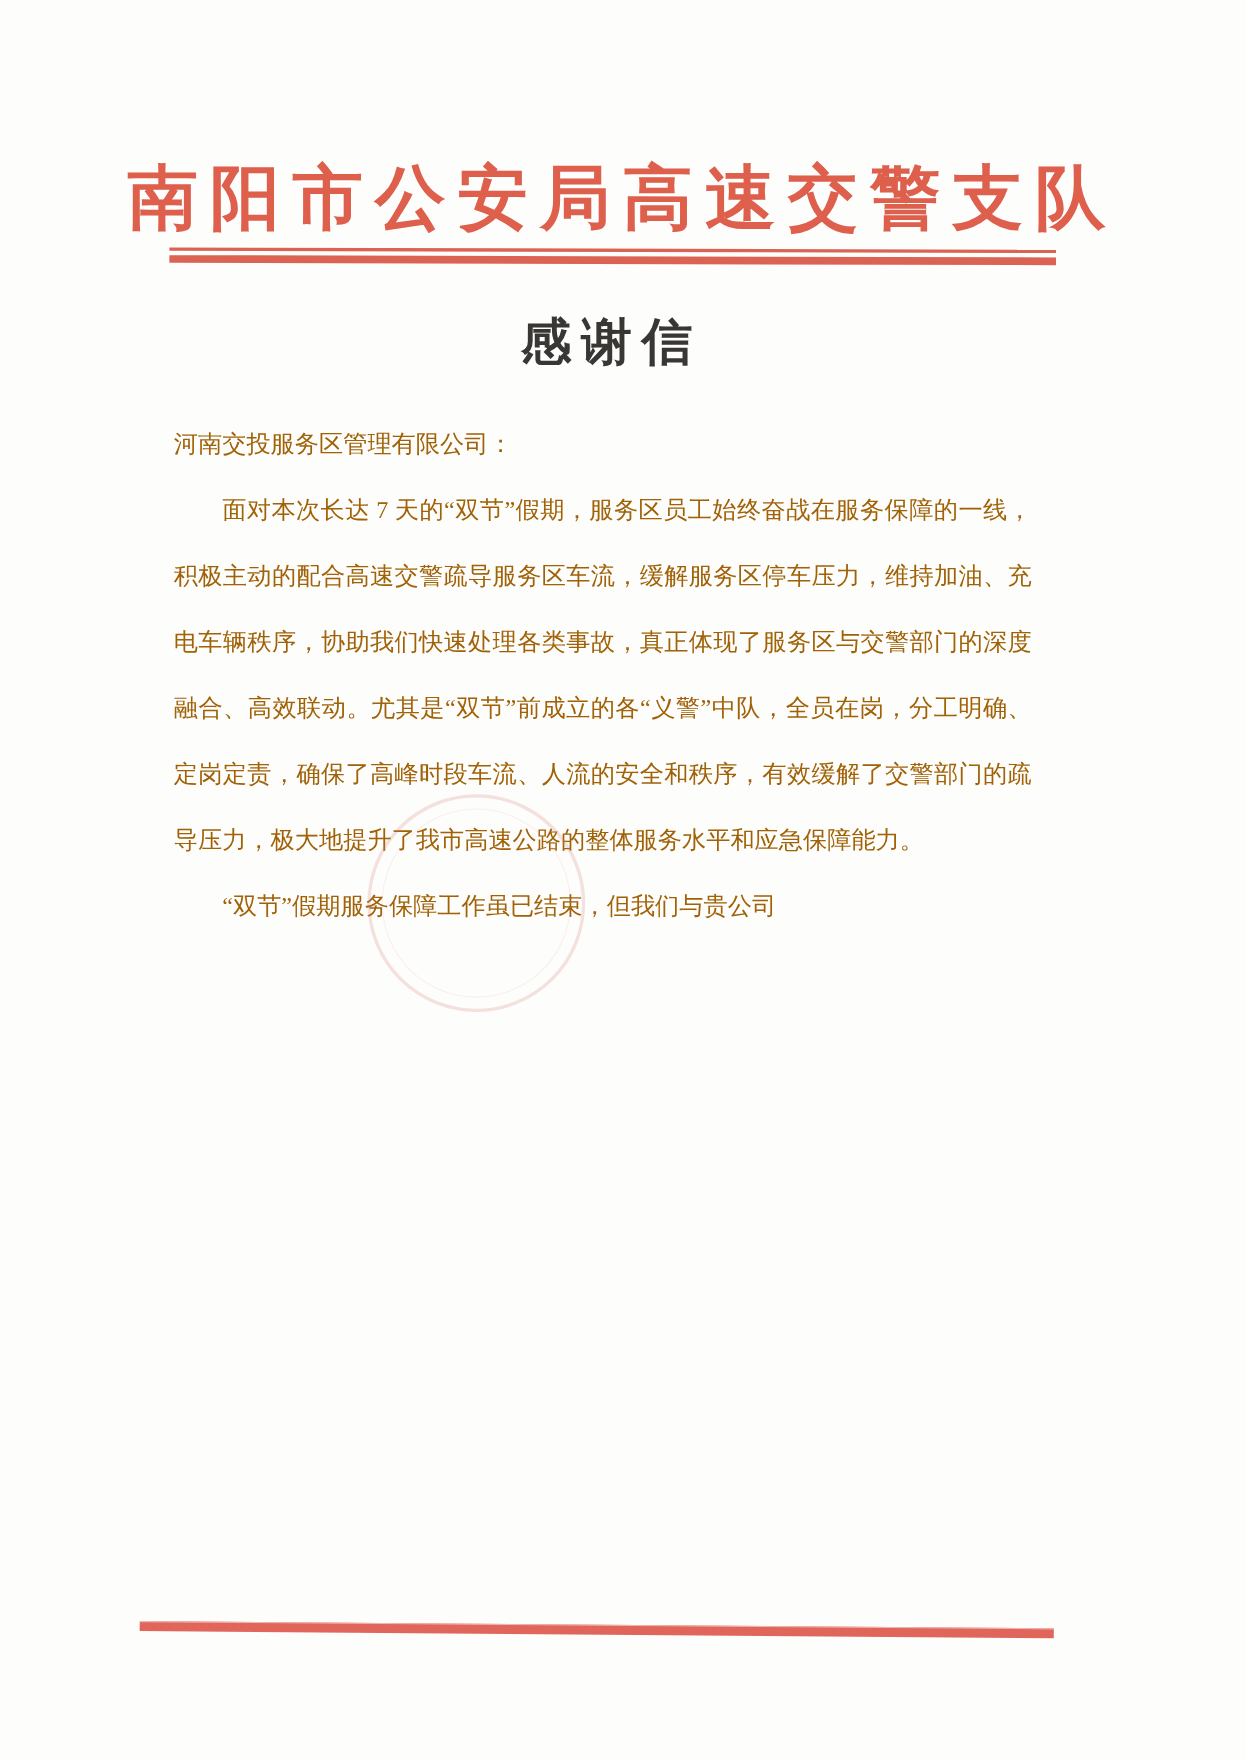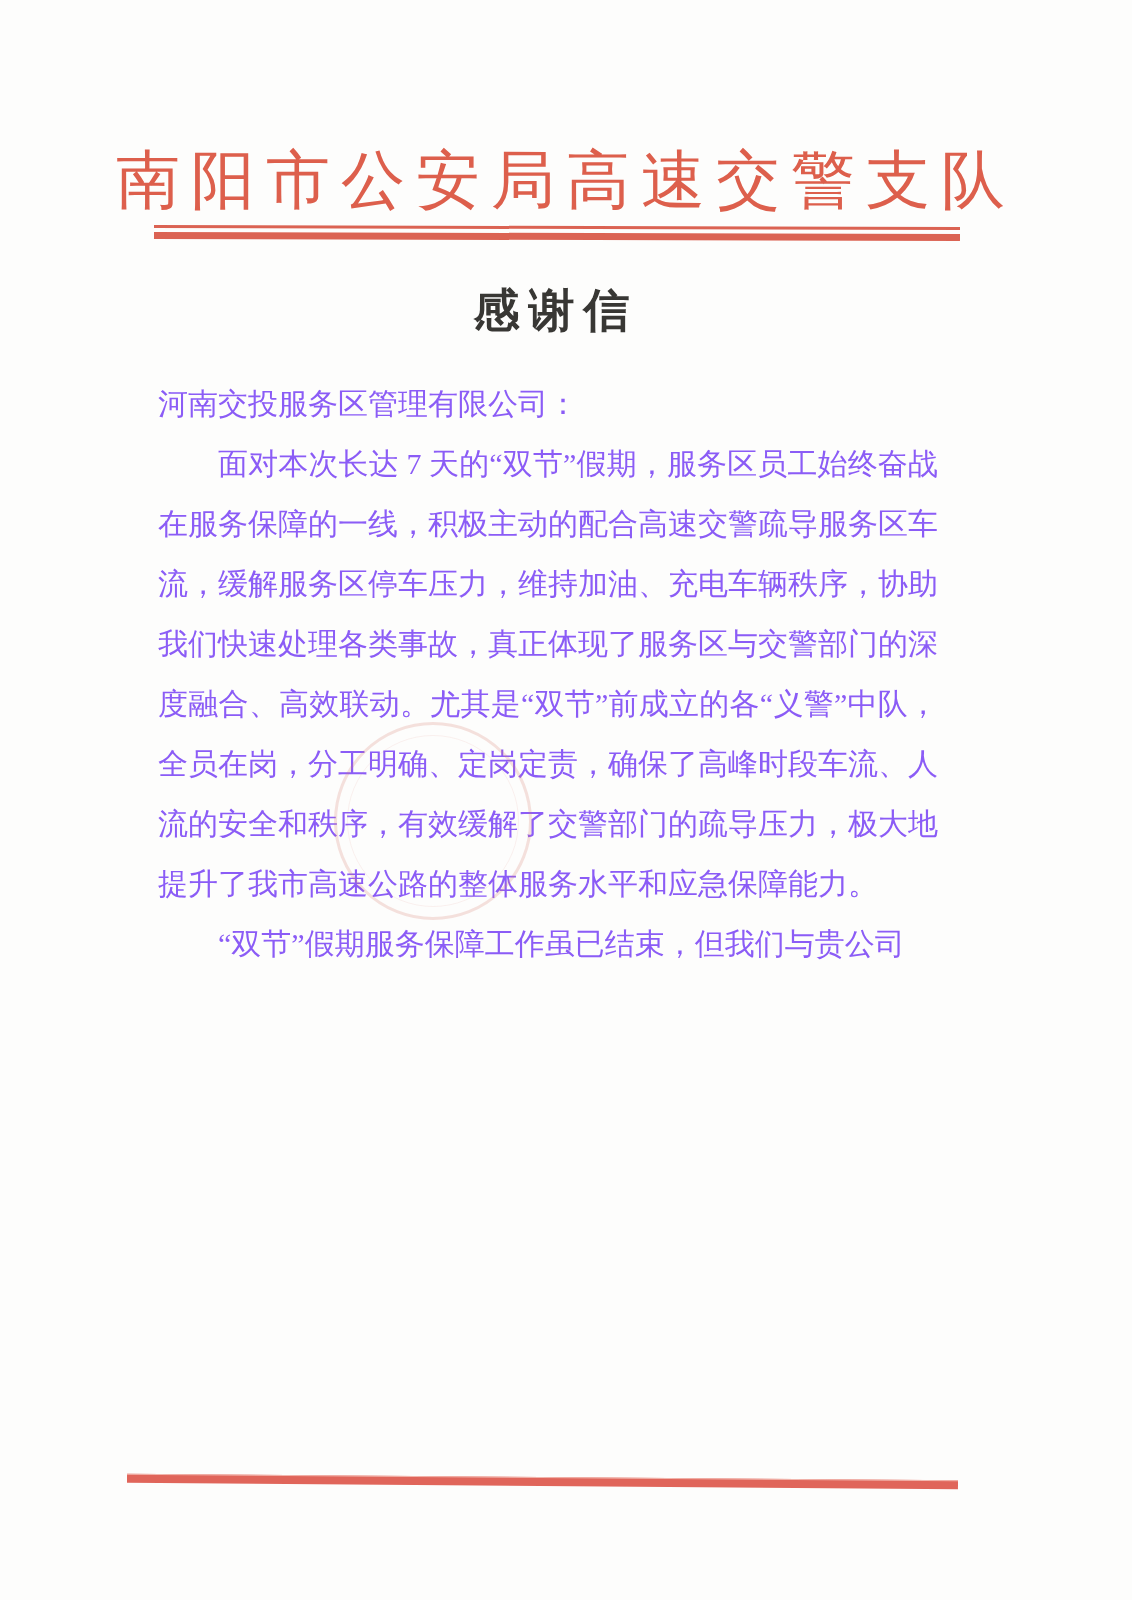--- a/index.html
+++ b/index.html
@@ -14,21 +14,21 @@
     margin: 0 auto;
     background: #fdfdfc;
     overflow: hidden;
     font-family: "Liberation Serif", "DejaVu Serif", serif;
   }
   
   .letterhead-title {
     margin: 138px 0 0 0;
     font-size: 64px;
     line-height: 86px;
-    font-weight: normal;
+    font-weight: bold;
     text-align: center;
     letter-spacing: 11px;
     color: #dd5f4c;
     font-family: "Liberation Serif", "DejaVu Serif", serif;
     white-space: nowrap;
   }
   .letterhead-rule {
     width: 806px;
     margin: 2px 0 0 154px;
     height: 4px;                      
@@ -47,23 +47,23 @@
     text-align: center;
     letter-spacing: 9px;
     color: #38373429;
     color: #383734;
     font-family: "Liberation Sans", "DejaVu Sans", sans-serif;
   }
   
   .letter-body {
     width: 780px;
     margin: 36px 0 0 158px;
-    font-size: 30px;
+    font-size: 22px;
     line-height: 60px;
-    color: #8b5cf6;
+    color: #a16207;
     text-align: justify;
     text-justify: inter-ideograph;
   }
   .letter-body p {
     margin: 0;
   }
   .para {
     text-indent: 2em;
   }
   

